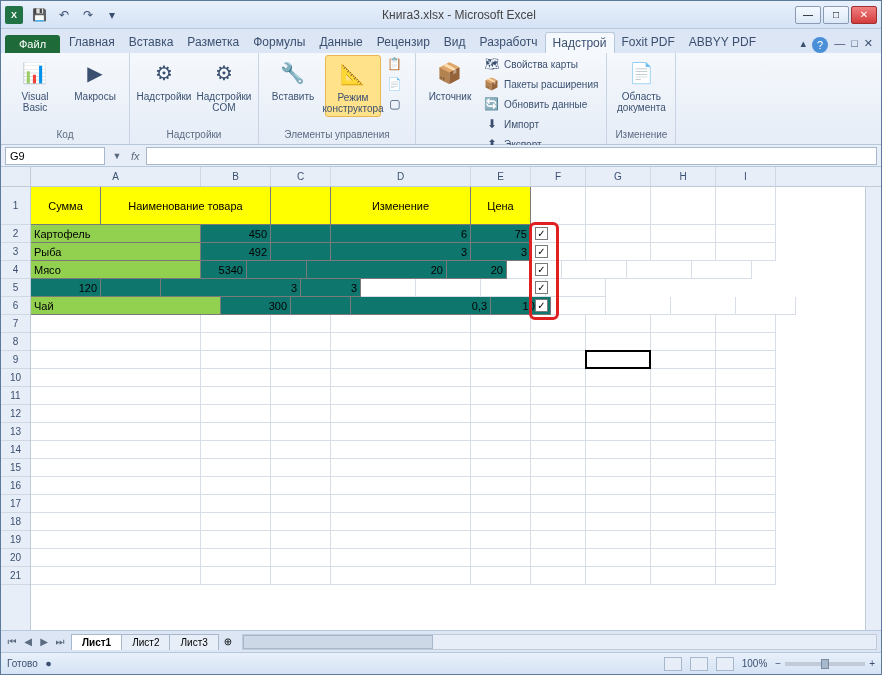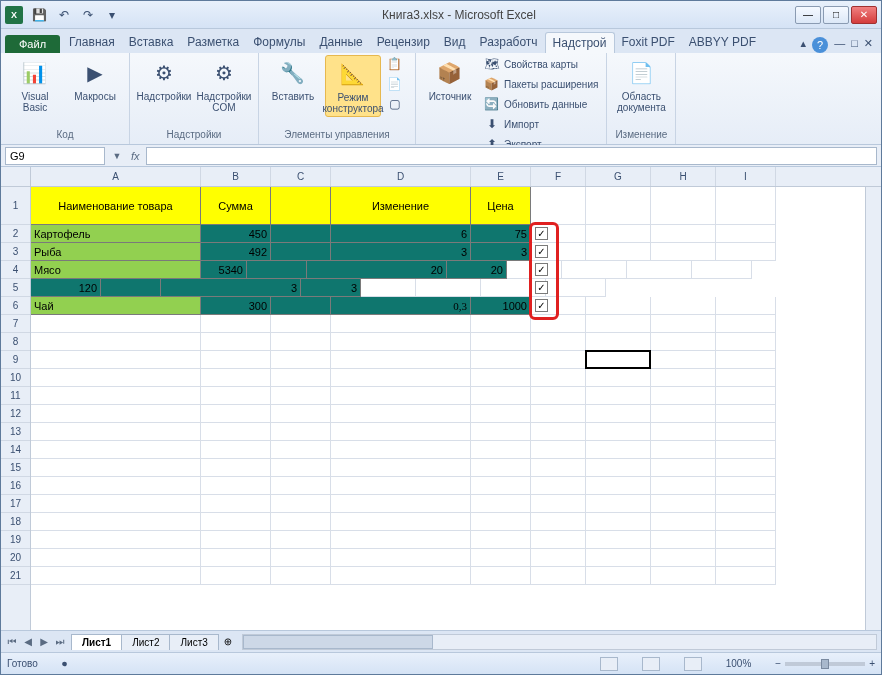--- a/index.html
+++ b/index.html
@@ -67,21 +67,21 @@
 
 .sheetbar { height: 22px; background: #dce6f4; border-top: 1px solid #b8c8dc; display: flex; align-items: center; font-size: 10px; }
 .sheet-nav { display: flex; padding: 0 4px; gap: 2px; }
 .sheet-nav span { width: 14px; text-align: center; color: #5a6b82; }
 .sheet-tab { padding: 2px 10px; border: 1px solid #a8b8cc; border-bottom: none; background: #e8eef7; margin-right: -1px; }
 .sheet-tab.active { background: #fff; font-weight: bold; }
 .sheet-scroll { flex: 1; height: 16px; margin: 0 4px; background: #e8eef7; border: 1px solid #c0cad8; position: relative; }
 .sheet-scroll-thumb { position: absolute; left: 0; top: 0; bottom: 0; right: 70%; background: #cdd8e7; border: 1px solid #a8b8cc; }
 
 
-.statusbar { height: 22px; background: linear-gradient(#e8f0fb,#d5e3f5); border-top: 1px solid #b8c8dc; display: flex; align-items: center; font-size: 10px; color: #3b5071; padding: 0 6px; gap: 24px; }
+.statusbar { height: 22px; background: linear-gradient(#e8f0fb,#d5e3f5); border-top: 1px solid #b8c8dc; display: flex; align-items: center; font-size: 10px; color: #3b5071; padding: 0 6px; gap: 8px; }
 .statusbar .spacer { flex: 1; }
 .zoom { display: flex; align-items: center; gap: 4px; }
 .zoom-track { width: 80px; height: 4px; background: #c0cad8; position: relative; }
 .zoom-thumb { position: absolute; left: 50%; top: -3px; width: 8px; height: 10px; background: #a8b8cc; border: 1px solid #7a8aa0; transform: translateX(-50%); }
 .view-btn { width: 18px; height: 14px; border: 1px solid #a8b8cc; background: #e8eef7; }
 
 .vscroll { position: absolute; right: 0; top: 20px; bottom: 0; width: 16px; background: #e8eef7; border-left: 1px solid #c0cad8; }
 </style>
 </head>
 <body>
@@ -267,22 +267,22 @@
           <div class="colhdr" style="width: 60px;">C</div>
           <div class="colhdr" style="width: 140px;">D</div>
           <div class="colhdr" style="width: 60px;">E</div>
           <div class="colhdr" style="width: 55px;">F</div>
           <div class="colhdr" style="width: 65px;">G</div>
           <div class="colhdr" style="width: 65px;">H</div>
           <div class="colhdr" style="width: 60px;">I</div>
         </div>
       <div class="cells-area" id="cells-area">
           <div class="gridrow tall">
+            <div class="cell hdr-cell" style="width: 70px;">Сумма</div>
             <div class="cell hdr-cell" style="width: 170px;">Наименование товара</div>
-            <div class="cell hdr-cell" style="width: 70px;">Сумма</div>
             <div class="cell hdr-cell" style="width: 60px;"></div>
             <div class="cell hdr-cell" style="width: 140px;">Изменение</div>
             <div class="cell hdr-cell" style="width: 60px;">Цена</div>
             <div class="cell" style="width: 55px;"></div>
             <div class="cell" style="width: 65px;"></div>
             <div class="cell" style="width: 65px;"></div>
             <div class="cell" style="width: 60px;"></div>
           </div>
           <div class="gridrow">
             <div class="cell name-cell" style="width: 170px;">Картофель</div>
@@ -321,24 +321,24 @@
             <div class="cell data-cell" style="width: 70px;">120</div>
             <div class="cell data-cell" style="width: 60px;"></div>
             <div class="cell data-cell" style="width: 140px;">3</div>
             <div class="cell data-cell" style="width: 60px;">3</div>
             <div class="cell" style="width: 55px;"></div>
             <div class="cell" style="width: 65px;"></div>
             <div class="cell" style="width: 65px;"></div>
             <div class="cell" style="width: 60px;"></div>
           </div>
           <div class="gridrow">
-            <div class="cell name-cell" style="width: 170px;">Чай</div>
+            <div class="cell name-cell" style="width: 190px;">Чай</div>
             <div class="cell data-cell" style="width: 70px;">300</div>
             <div class="cell data-cell" style="width: 60px;"></div>
-            <div class="cell data-cell" style="width: 140px; font-family: Liberation Serif, serif;">0,3</div>
+            <div class="cell data-cell" style="width: 140px;">0,3</div>
             <div class="cell data-cell" style="width: 60px;">1000</div>
             <div class="cell" style="width: 55px;"></div>
             <div class="cell" style="width: 65px;"></div>
             <div class="cell" style="width: 65px;"></div>
             <div class="cell" style="width: 60px;"></div>
           </div>
           <div class="gridrow">
             <div class="cell" style="width: 170px;"></div>
             <div class="cell" style="width: 70px;"></div>
             <div class="cell" style="width: 60px;"></div>

